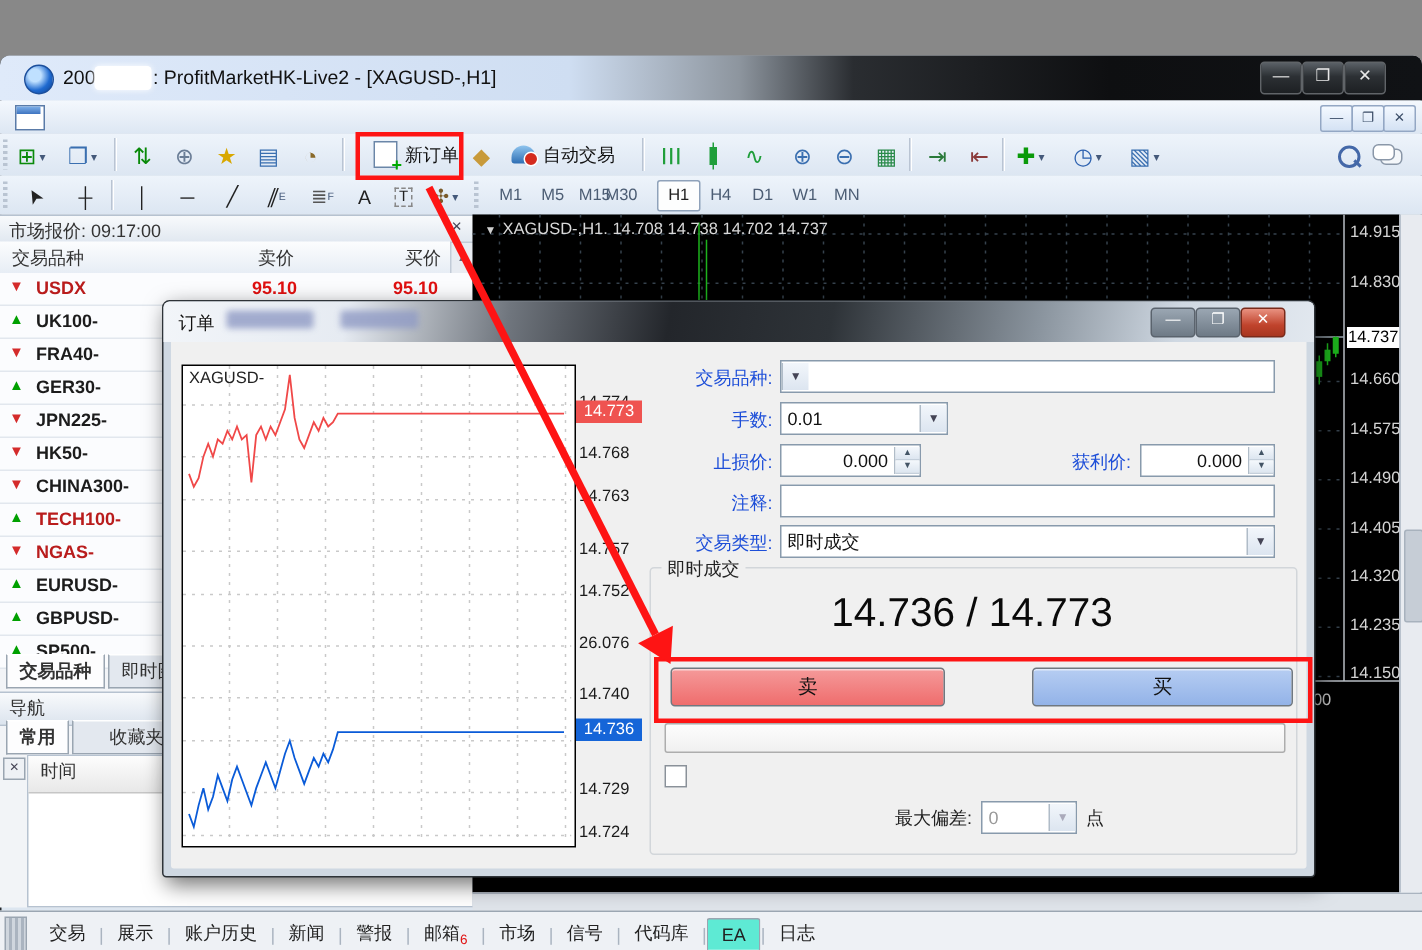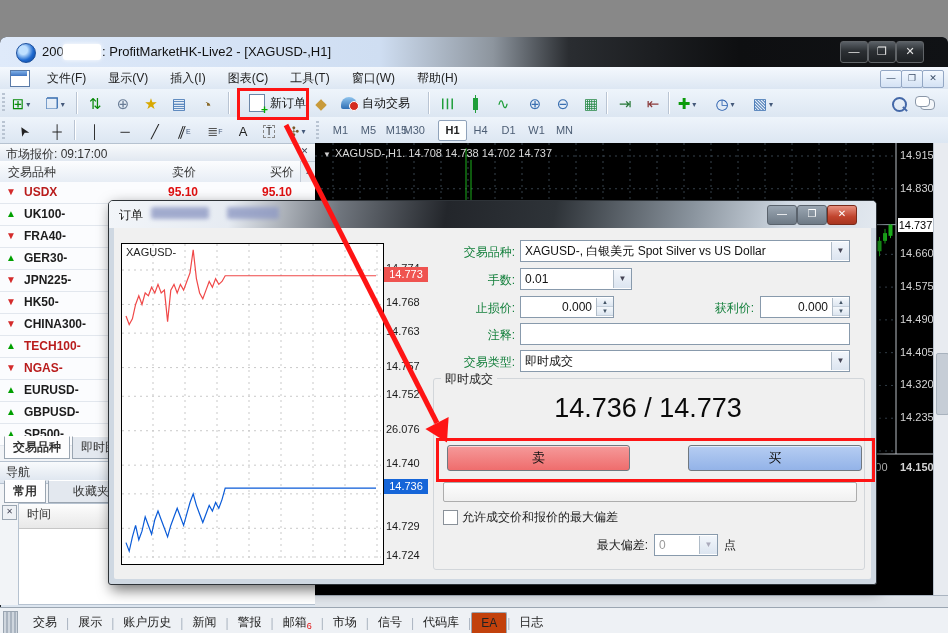--- a/index.html
+++ b/index.html
@@ -103,21 +103,21 @@
     font-size:10px;text-align:center;line-height:16px;background:linear-gradient(#9aa6b2,#6e7a86);}
   .dbtn.close{background:linear-gradient(#e89180,#c0432c 60%,#a83620);border-color:#7a2a1a;font-weight:bold;}
   #dlg-body{left:5px;top:27px;width:757px;height:351px;background:#f0f0f0;border-radius:0 0 2px 2px;}
   
   #tick-panel{left:121px;top:206px;width:261px;height:320px;background:#fff;border:1px solid #000;}
   #tick-symbol{left:4px;top:2px;color:#222;font-size:11px;}
   #tick-scale{left:384px;top:206px;width:46px;height:320px;}
   .tklabel{position:absolute;left:2px;color:#1a1a1a;font-size:11px;}
   .badge{position:absolute;left:0;width:44px;height:15px;color:#fff;font-size:11px;text-align:center;line-height:15px;}
   
-  .flabel{position:absolute;width:95px;text-align:right;color:#15803d;}
+  .flabel{position:absolute;width:95px;text-align:right;color:#1d4ed8;}
   .field{position:absolute;height:20px;background:#fff;border:1px solid #889aac;display:flex;align-items:center;}
   .field .val{flex:1;padding:0 4px;color:#111;white-space:nowrap;overflow:hidden;}
   .field .arrowbox{width:17px;height:18px;border-left:1px solid #b0bcc8;background:linear-gradient(#f2f6fb,#dce5f0);
     text-align:center;line-height:17px;font-size:8px;color:#445;}
   .spincol{width:16px;height:18px;display:flex;flex-direction:column;border-left:1px solid #b0bcc8;}
   .spincol div{flex:1;background:linear-gradient(#f4f8fc,#dde6f0);border-bottom:1px solid #c4cfdb;
     font-size:6px;text-align:center;line-height:8px;color:#456;}
   .num{text-align:right;}
   #group-exec{left:433px;top:341px;width:430px;height:190px;border:1px solid #d2d6da;border-radius:3px;}
   #group-exec-title{left:441px;top:334px;background:#f0f0f0;padding:0 4px;color:#222;}
@@ -137,21 +137,21 @@
   #maxdev-unit{left:724px;top:500px;color:#222;}
   
   .hlbox{border:3px solid #fe1414;z-index:40;}
   #ann-svg{left:0;top:0;z-index:41;pointer-events:none;}
   
   #terminal{left:0;top:570px;width:948px;height:29px;background:#eef1f5;border-top:1px solid #9ba6b2;}
   #term-icon{left:3px;top:3px;width:13px;height:23px;border:1px solid #9aa5b1;
     background:repeating-linear-gradient(90deg,#cfd6de 0 2px,#aab4c0 2px 4px);}
   #term-tabs{left:24px;top:3px;display:flex;align-items:center;height:23px;}
   .ttab{padding:3px 9px;color:#222;white-space:nowrap;position:relative;}
-  .ttab.active{background:#c2410c;border:1px solid #9aa5b1;border-bottom:1px solid #fff;border-radius:2px 2px 0 0;}
+  .ttab.active{background:#5eead4;border:1px solid #9aa5b1;border-bottom:1px solid #fff;border-radius:2px 2px 0 0;}
   .ttab sub{color:#e01010;font-size:9px;}
   .tsep2{color:#aab4c0;}
   #statusbar{left:0;top:599px;width:948px;height:31px;background:#eef2f7;border-top:1px solid #c8d0da;}
   #status-help{left:8px;top:7px;color:#222;}
   #status-profile{left:227px;top:7px;color:#222;}
   .ssep{top:4px;width:1px;height:20px;background:#c2cad4;box-shadow:1px 0 0 #fff;}
   #conn-icon{left:911px;top:8px;width:22px;height:15px;}
   #conn-icon i{position:absolute;bottom:0;width:3px;background:#4a7a10;}
   #conn-icon i.b{background:#1b3c6e;}
 </style>
@@ -165,29 +165,20 @@
     <span id="title-num" class="abs">200</span>
     <div id="title-censor" class="abs"></div>
     <span id="title-main" class="abs">: ProfitMarketHK-Live2 - [XAGUSD-,H1]</span>
     <div class="wbtn abs" style="left:840px">—</div>
     <div class="wbtn abs" style="left:868px">❐</div>
     <div class="wbtn abs" style="left:896px">✕</div>
   </div>
 
   <div id="menubar" class="abs">
     <div id="mdi-icon" class="abs"></div>
-    <div id="menu-items" class="abs">
-        <span class="mi">文件(F)</span>
-        <span class="mi">显示(V)</span>
-        <span class="mi">插入(I)</span>
-        <span class="mi">图表(C)</span>
-        <span class="mi">工具(T)</span>
-        <span class="mi">窗口(W)</span>
-        <span class="mi">帮助(H)</span>
-      </div>
     <div class="mdibtn abs" style="left:880px">—</div>
     <div class="mdibtn abs" style="left:901px">❐</div>
     <div class="mdibtn abs" style="left:922px">✕</div>
   </div>
 
   <div id="toolbar1" class="abs">
     <div class="grip abs" style="left:2px"></div>
     <div class="tbtn abs" style="left:8px">
         <span style="color:#0a8a0a">⊞</span>
         <span class="dd">▾</span>
@@ -306,21 +297,21 @@
     <div class="tbtn small abs" style="left:284px;height:22px">
         <span style="color:#7a5a2a">✣</span>
         <span class="dd">▾</span>
       </div>
     <div class="grip abs" style="left:316px;height:18px"></div>
     <div id="timeframes" class="abs" style="left:326px;top:0;width:280px;height:26px">
         <div class="tf abs" style="left: 0px;">M1</div>
         <div class="tf abs" style="left: 28px;">M5</div>
         <div class="tf abs" style="left: 56px;">M15</div>
         <div class="tf abs" style="left: 71px; text-align: right;">M30</div>
-        <div class="tf abs active" style="left: 112px; font-weight: bold;">H1</div>
+        <div class="tf abs active" style="left: 112px;">H1</div>
         <div class="tf abs" style="left: 140px;">H4</div>
         <div class="tf abs" style="left: 168px;">D1</div>
         <div class="tf abs" style="left: 196px;">W1</div>
         <div class="tf abs" style="left: 224px;">MN</div>
       </div>
   </div>
 
   <div id="left-panel" class="abs">
     <div id="mw-header" class="abs phead">市场报价: 09:17:00</div>
     <div id="mw-close" class="abs">✕</div>
@@ -457,21 +448,21 @@
     <div id="price-scale" class="abs">
       <div id="cur-price" style="top: 74.6404px;">14.737</div>
     <div class="pslabel" style="top: 6px;">14.915</div>
         <div class="pslabel" style="top: 38.7777px;">14.830</div>
         <div class="pslabel" style="top: 104.333px;">14.660</div>
         <div class="pslabel" style="top: 137.111px;">14.575</div>
         <div class="pslabel" style="top: 169.888px;">14.490</div>
         <div class="pslabel" style="top: 202.666px;">14.405</div>
         <div class="pslabel" style="top: 235.444px;">14.320</div>
         <div class="pslabel" style="top: 268.222px;">14.235</div>
-        <div class="pslabel" style="top: 318px; font-weight: bold;">14.150</div>
+        <div class="pslabel" style="top: 300px;">14.150</div>
       </div>
     <div id="time-axis-label" class="abs">03:00</div>
   </div>
   <div id="chart-hscroll" class="abs"></div>
   <div id="v-scroll" class="abs">
     <div id="v-thumb" class="abs"></div>
   </div>
 
   <div id="dialog" class="abs">
     <div id="dlg-titlebar" class="abs">
@@ -519,21 +510,20 @@
       <div class="tklabel" style="top: 179.72px;">26.076</div>
       <div class="tklabel" style="top: 214.16px;">14.740</div>
       <div class="tklabel" style="top: 277.3px;">14.729</div>
       <div class="tklabel" style="top: 306px;">14.724</div>
       <div class="badge" style="top: 23.74px; background: rgb(239, 83, 80);">14.773</div>
       <div class="badge" style="top: 236.12px; background: rgb(21, 101, 216);">14.736</div>
     </div>
 
   <div class="flabel abs" style="left:420px;top:207px">交易品种:</div>
   <div class="field abs" style="left:520px;top:203px;width:328px">
-    <span class="val">XAGUSD-, 白银美元 Spot Silver vs US Dollar</span>
       <span class="arrowbox">▼</span>
   </div>
   <div class="flabel abs" style="left:420px;top:235px">手数:</div>
   <div class="field abs" style="left:520px;top:231px;width:110px">
     <span class="val">0.01</span>
       <span class="arrowbox">▼</span>
   </div>
   <div class="flabel abs" style="left:420px;top:263px">止损价:</div>
   <div class="field abs" style="left:520px;top:259px;width:92px">
     <span class="val num">0.000</span>
@@ -560,21 +550,20 @@
       <span class="arrowbox">▼</span>
   </div>
 
   <div id="group-exec" class="abs"></div>
   <div id="group-exec-title" class="abs">即时成交</div>
   <div id="exec-quote" class="abs">14.736 / 14.773</div>
   <div id="btn-sell" class="trade-btn">卖</div>
   <div id="btn-buy" class="trade-btn">买</div>
   <div id="empty-bar" class="abs"></div>
   <div id="dev-check" class="abs"></div>
-  <div id="dev-label" class="abs">允许成交价和报价的最大偏差</div>
   <div id="maxdev-label" class="abs">最大偏差:</div>
   <div id="maxdev-combo" class="field abs">
     <span class="val">0</span>
       <span class="arrowbox">▼</span>
   </div>
   <div id="maxdev-unit" class="abs">点</div>
 
   <div class="hlbox abs" style="left:237px;top:51px;width:66px;height:26px"></div>
   <div class="hlbox abs" style="left:436px;top:401px;width:433px;height:38px"></div>
   <svg id="ann-svg" class="abs" width="948" height="633">

